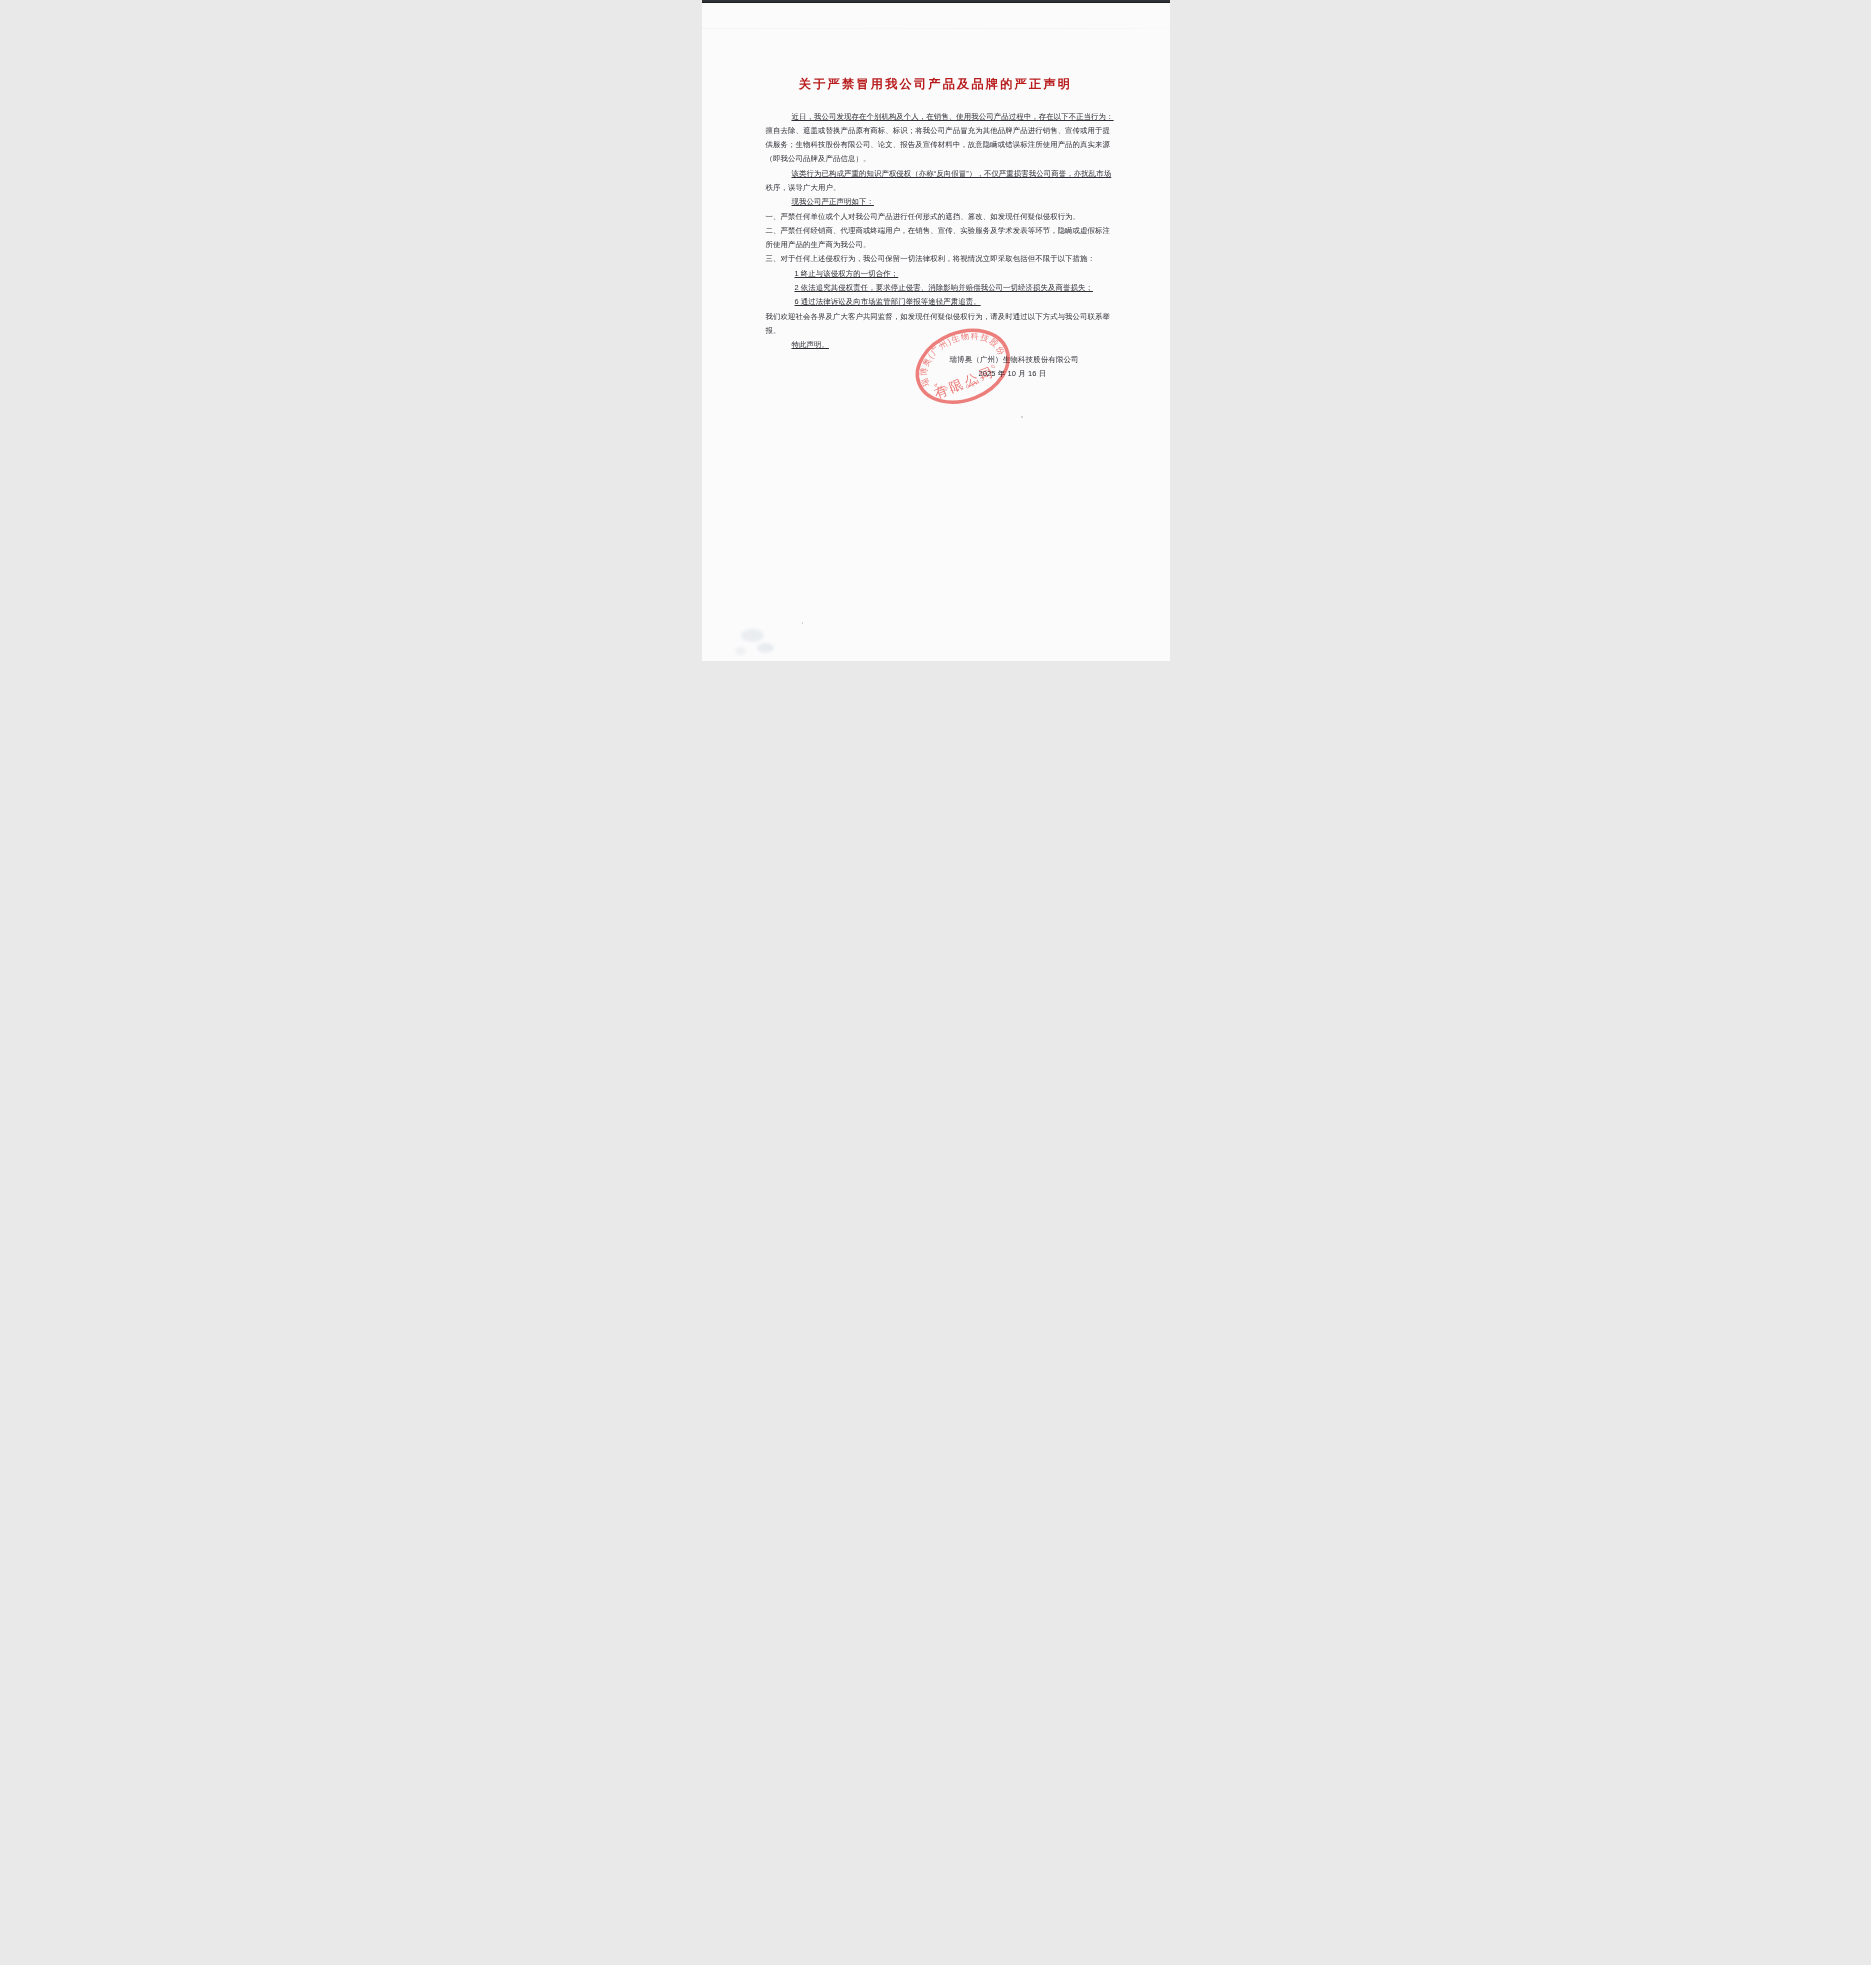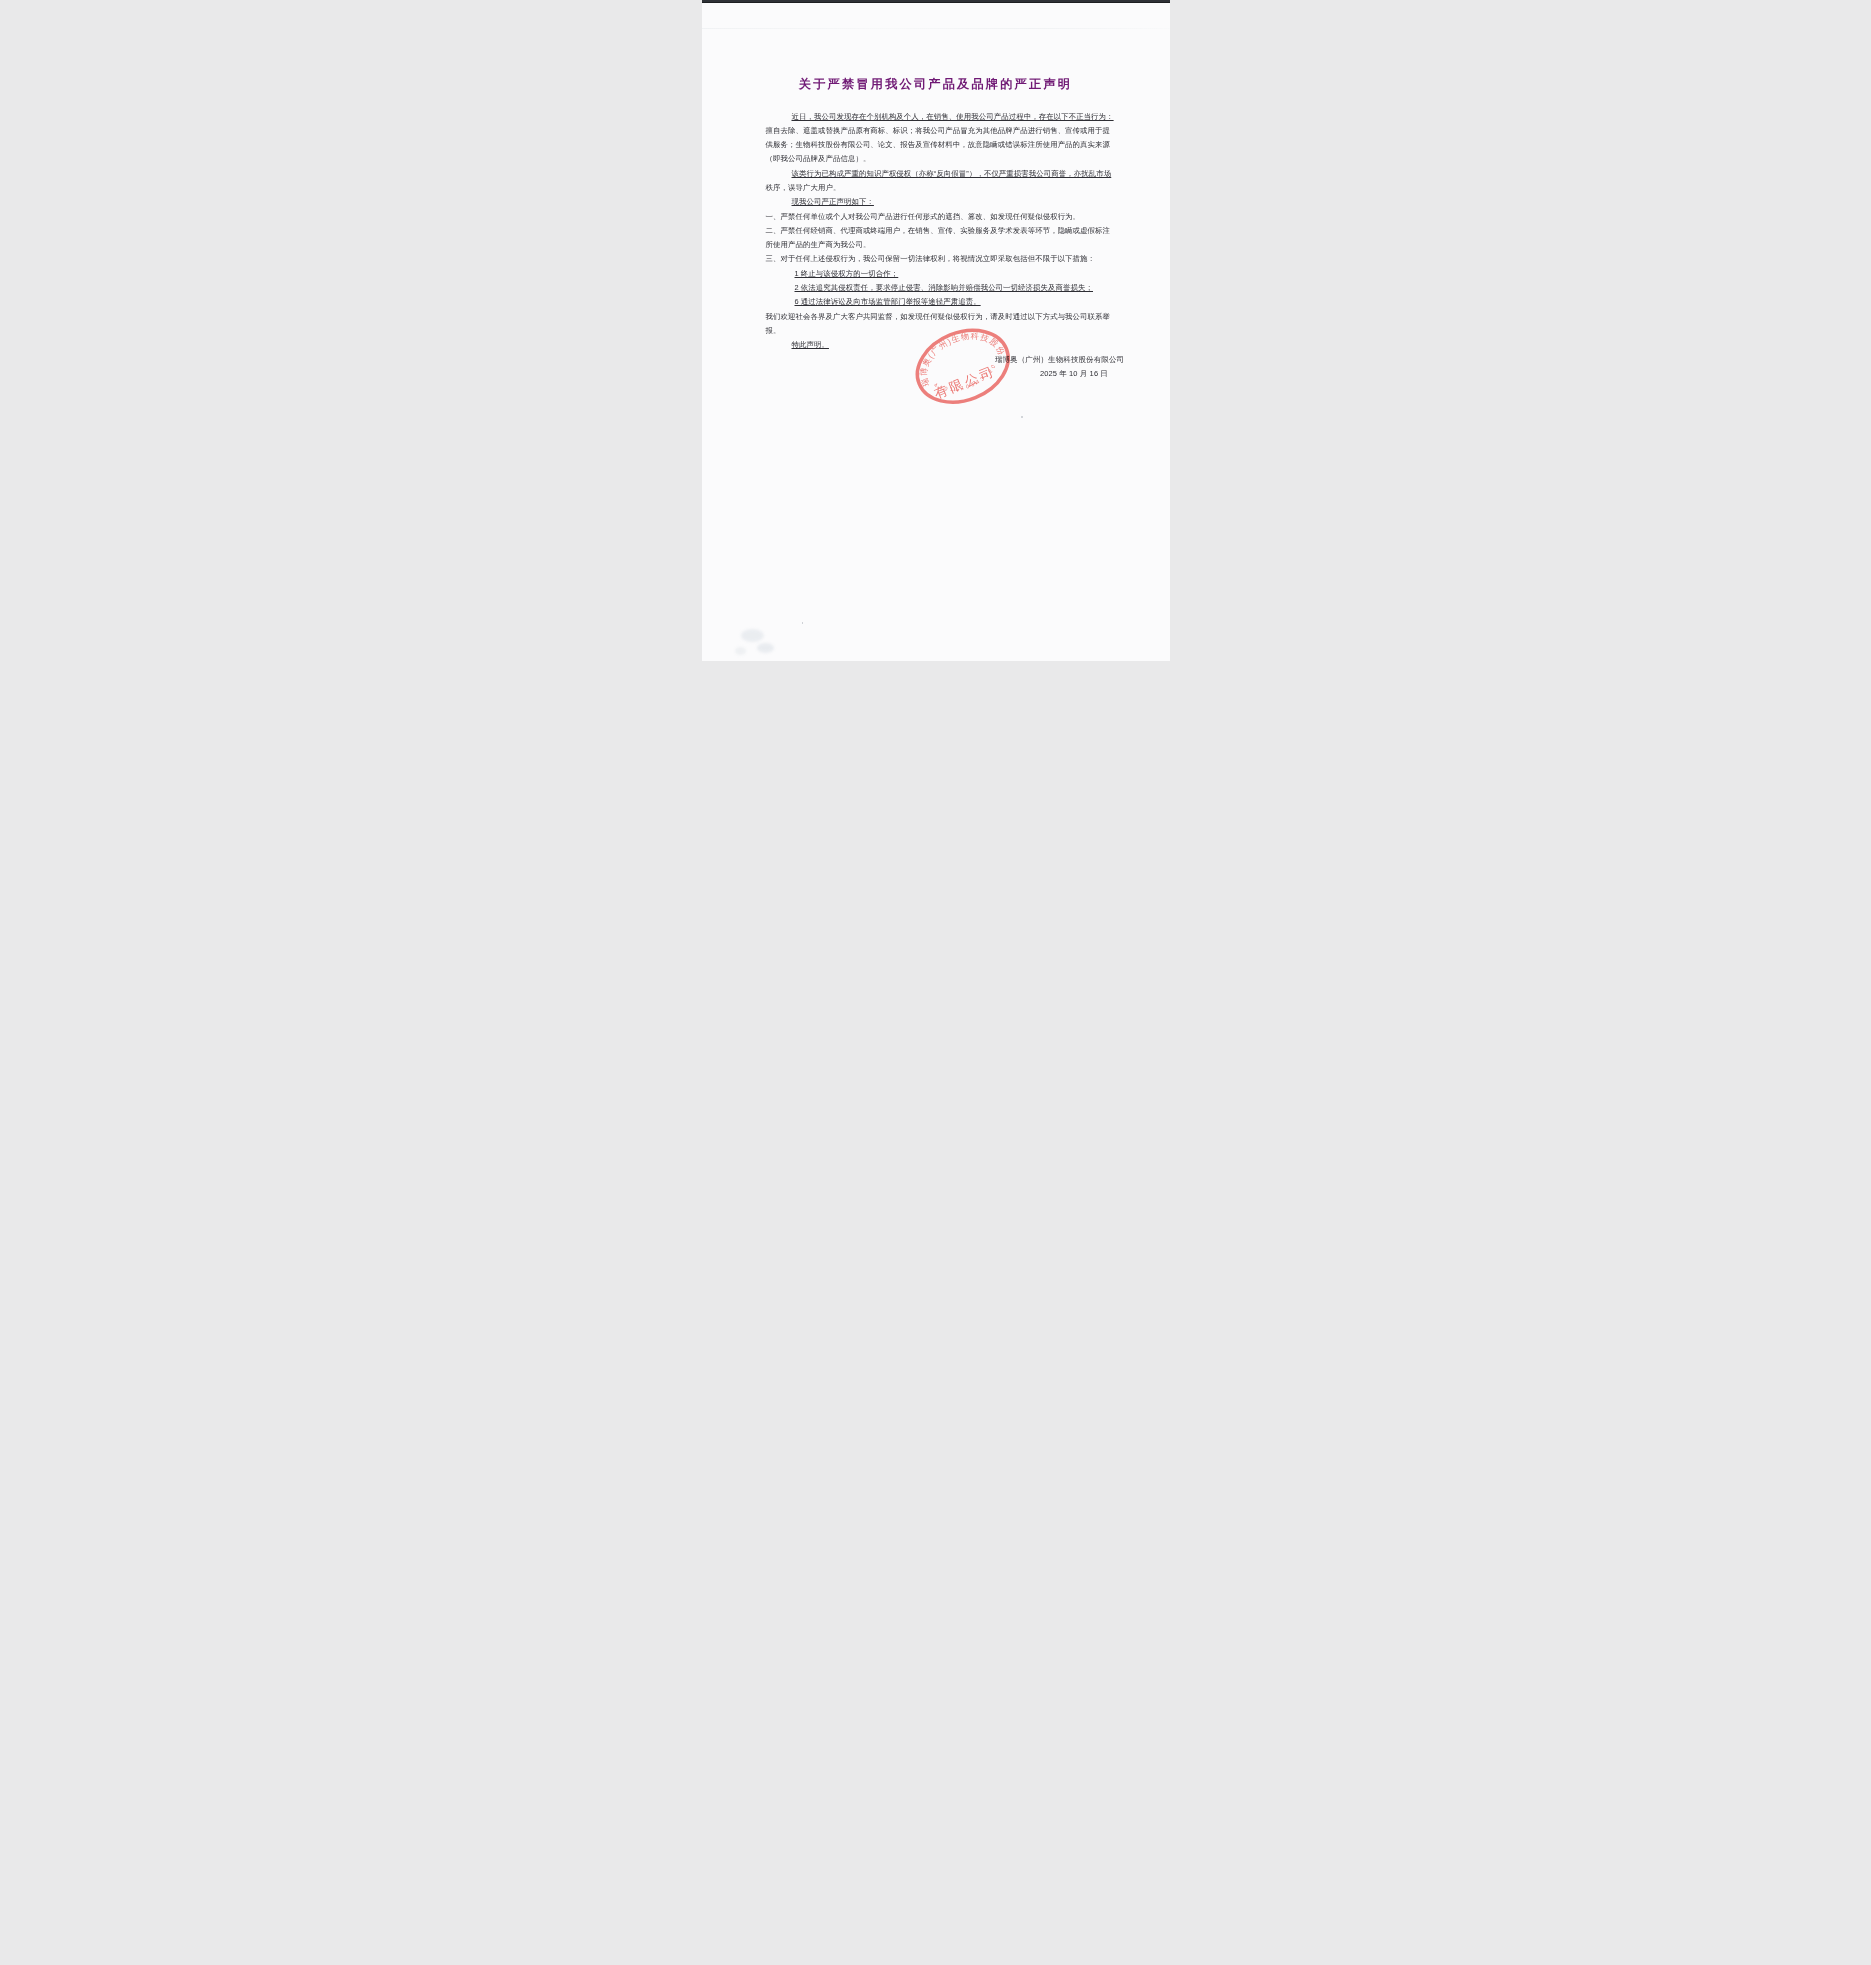--- a/index.html
+++ b/index.html
@@ -19,40 +19,39 @@
     position:absolute;left:0;right:0;top:28px;height:0.8px;
     background:linear-gradient(90deg,#eef0f2 0%,#f6f7f8 40%,#eef0f2 70%,#f8f9fa 100%);
     opacity:.8;
   }
   .title{
     margin:76px 0 0 0;
     text-align:center;
     font-size:12.2px;
     letter-spacing:2.2px;
     font-weight:600;
-    color:#701a75;
+    color:#b91c1c;
   }
   .body-block{
     width:346px;
     margin:16.5px 0 0 64px;
     font-size:7.4px;
     letter-spacing:0.1px;
     line-height:14.3px;
     color:#2e2e34;
   }
   .line{white-space:nowrap;}
   .line.para{text-indent:26px;text-decoration:underline;}
   .line.item{padding-left:29px;text-decoration:underline;}
   .sig-block{
     margin:0 0 0 248px;
     font-size:7.5px;
     letter-spacing:0.1px;
     line-height:14.3px;
     color:#2e2e34;
-    text-align:center;
   }
   .sig-date{margin-left:29px;}
   .seal-wrap{
     position:absolute;left:211px;top:327px;width:101px;height:78px;
     transform:rotate(-22deg);
     mix-blend-mode:multiply;
     opacity:.93;
     pointer-events:none;
   }
   .smudge{position:absolute;border-radius:50%;filter:blur(1.6px);}

